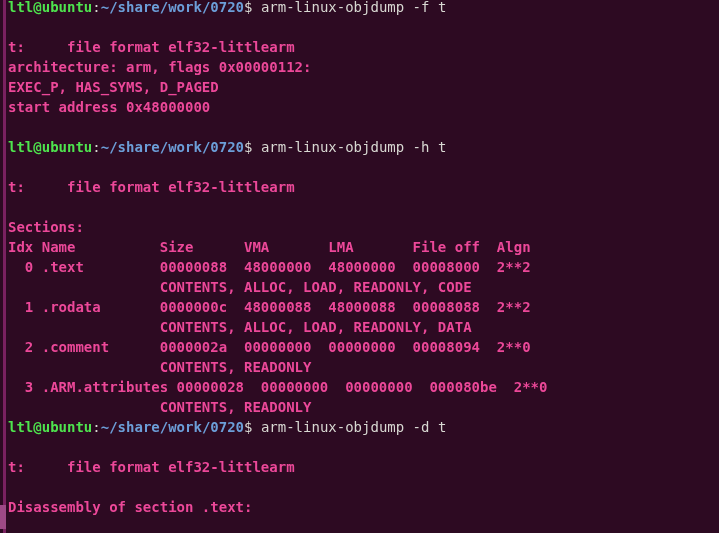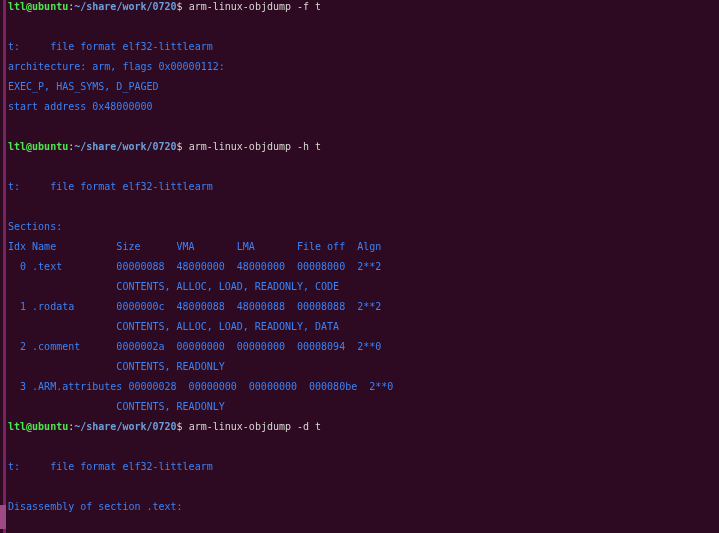--- a/index.html
+++ b/index.html
@@ -7,21 +7,21 @@
     padding: 0;
     background: #2d0a22;
   }
   #terminal {
     position: relative;
     width: 719px;
     height: 533px;
     background: #2d0a22;
     overflow: hidden;
     font-family: "DejaVu Sans Mono", "Liberation Mono", monospace;
-    font-size: 10px;
+    font-size: 14px;
     line-height: 20px;
     letter-spacing: 0px;
     color: #d8d8d2;
   }
   #scrollbar-track {
     position: absolute;
     left: 0;
     top: 0;
     width: 8px;
     height: 533px;
@@ -51,21 +51,21 @@
     white-space: pre;
   }
   .line {
     height: 20px;
     white-space: pre;
   }
   .u { color: #4ee44e; font-weight: bold; }
   .sep { color: #d8d8d2; }
   .p { color: #6c9ed8; font-weight: bold; }
   .d { color: #d8d8d2; }
-  .o { color: #3b82f6; }
+  .o { color: #ec4899; font-weight: bold; }
 </style>
 </head>
 <body>
 
 <div id="terminal">
 
   <div id="scrollbar-track">
     <div id="scrollbar-line"></div>
     <div id="scrollbar-thumb"></div>
   </div>

